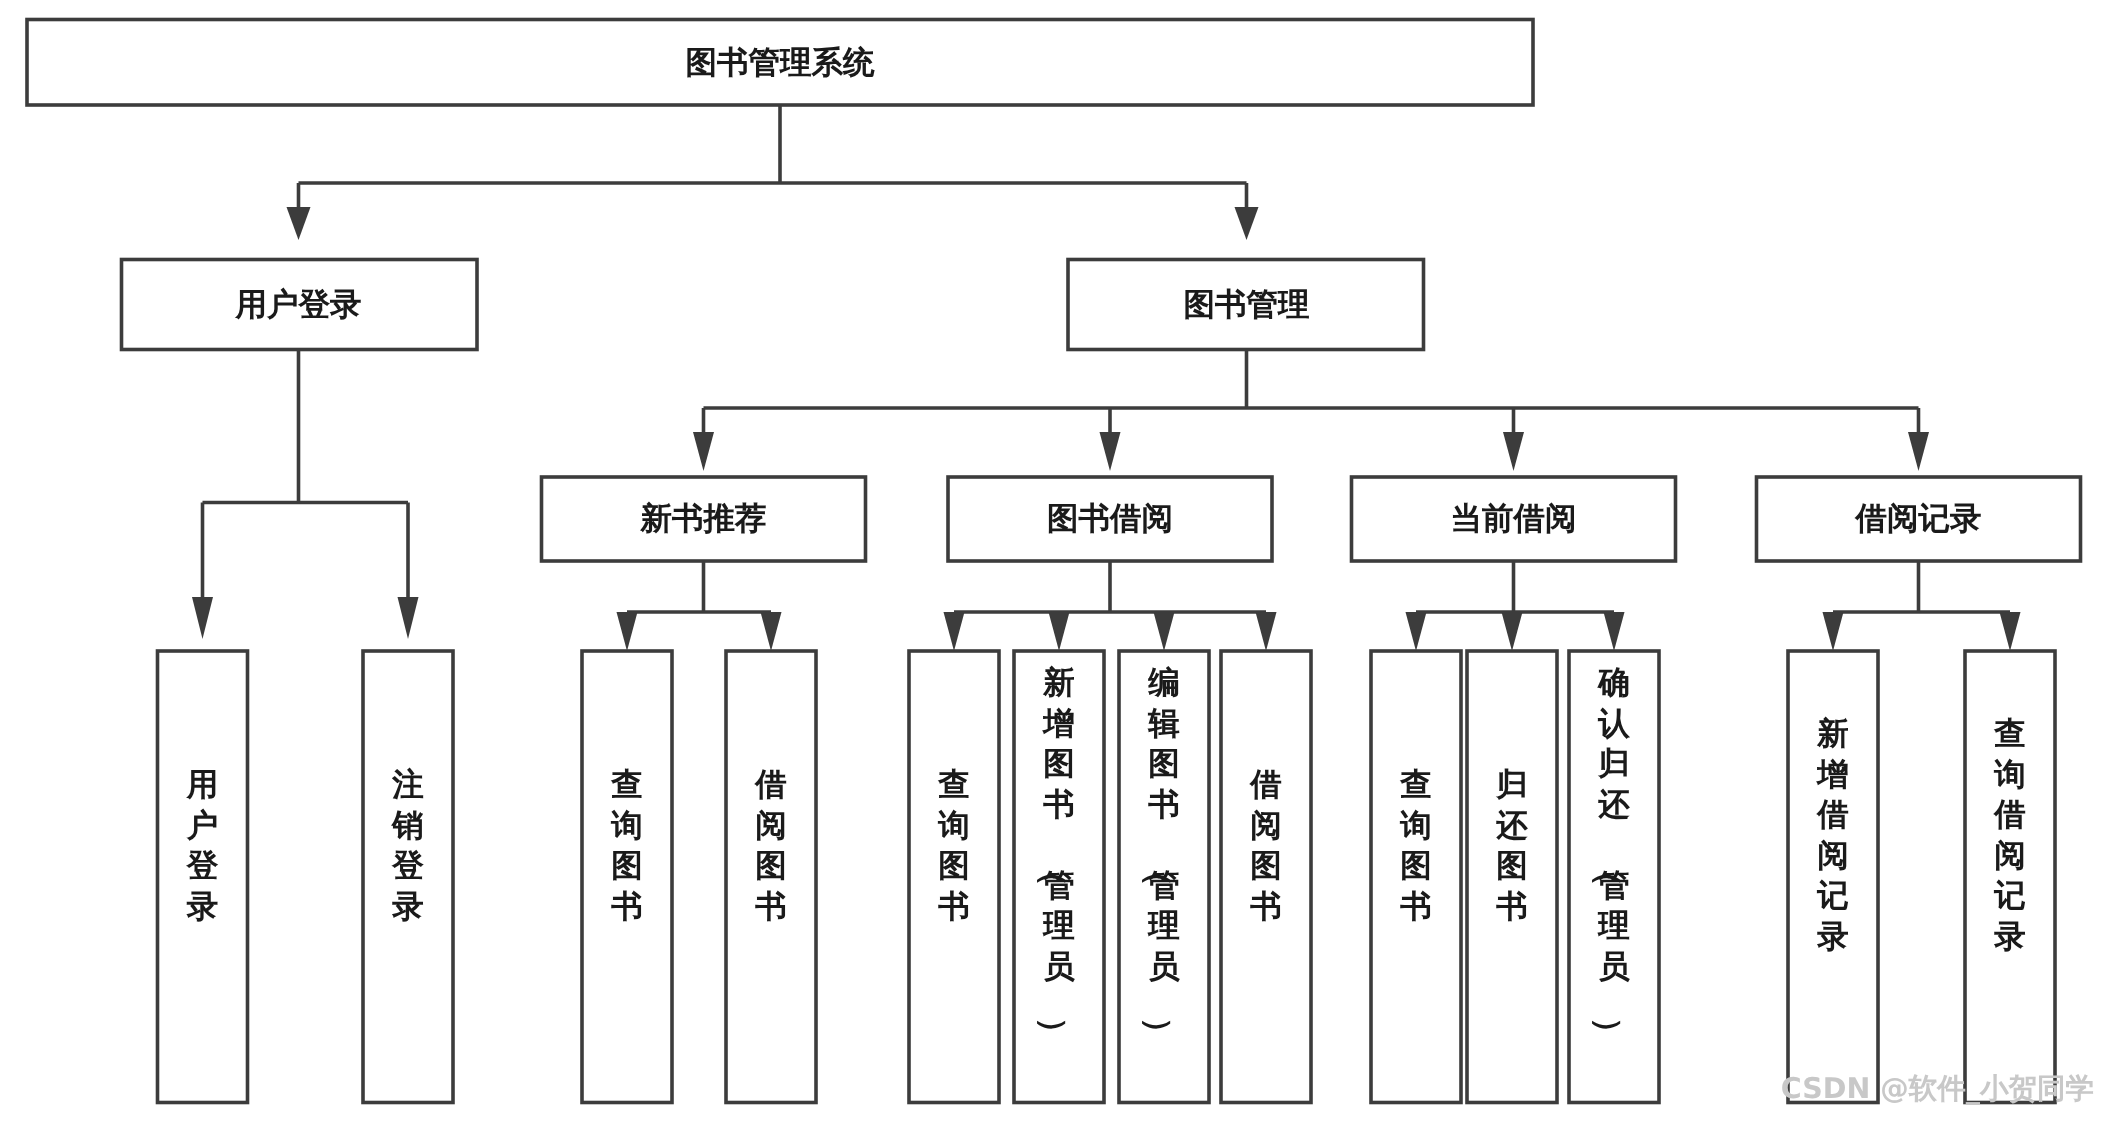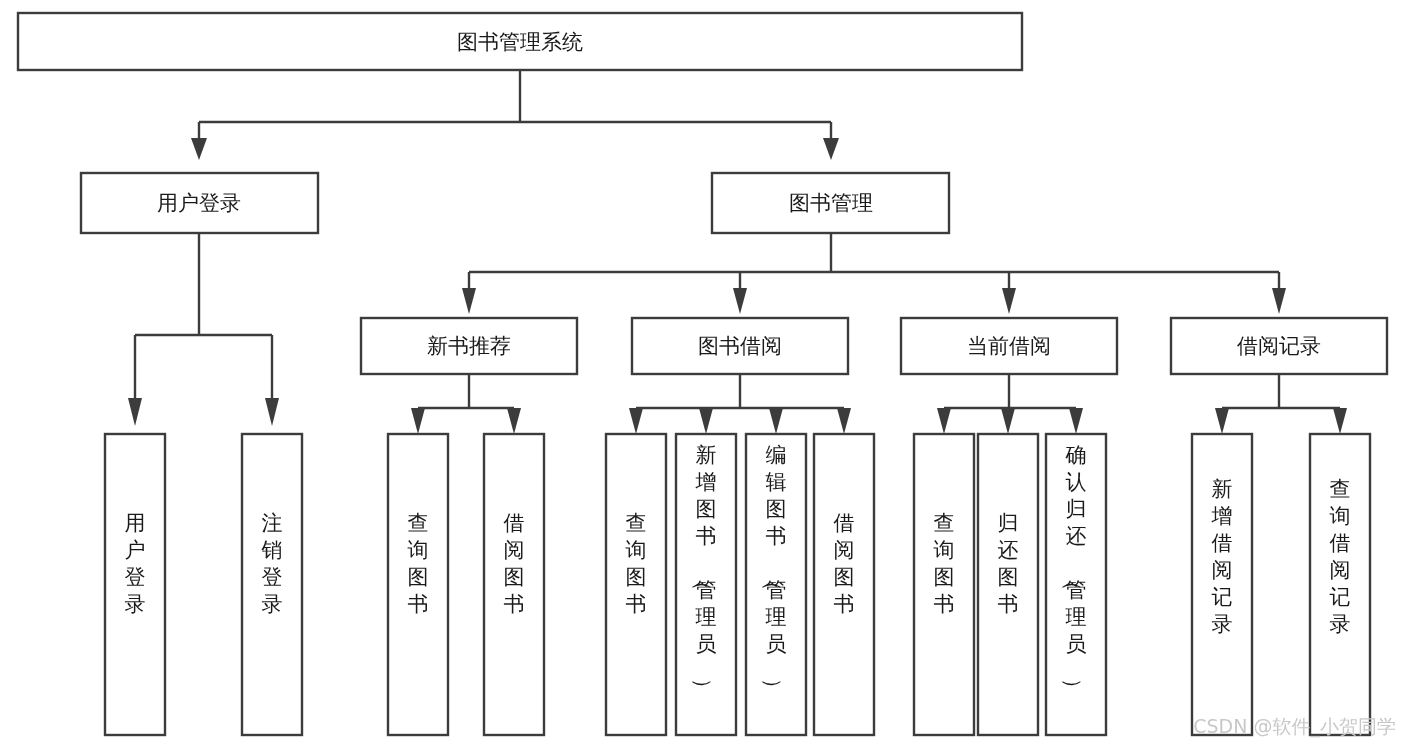--- a/index.html
+++ b/index.html
@@ -10,20 +10,21 @@
   }
   body {
     font-family: "DejaVu Sans", "Liberation Sans", sans-serif;
   }
   #diagram-root {
     position: relative;
     width: 1405px;
     height: 747px;
     background: #ffffff;
     overflow: hidden;
+    font-weight: bold;
   }
   svg#flow-svg {
     position: absolute;
     left: 0;
     top: 0;
     width: 1405px;
     height: 747px;
     display: block;
   }
   .node-box {

